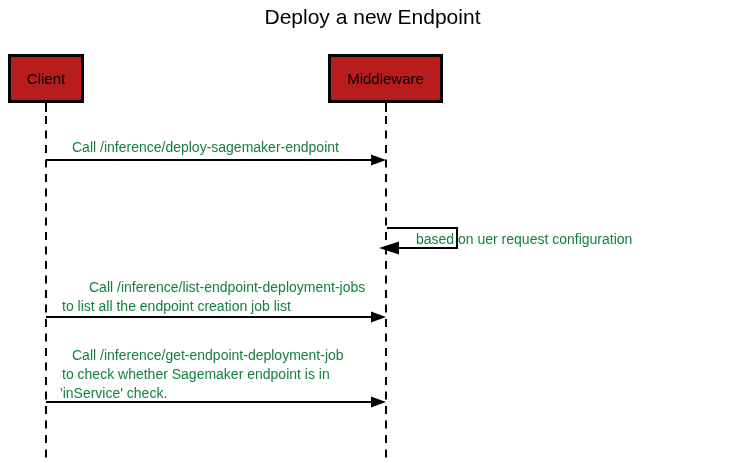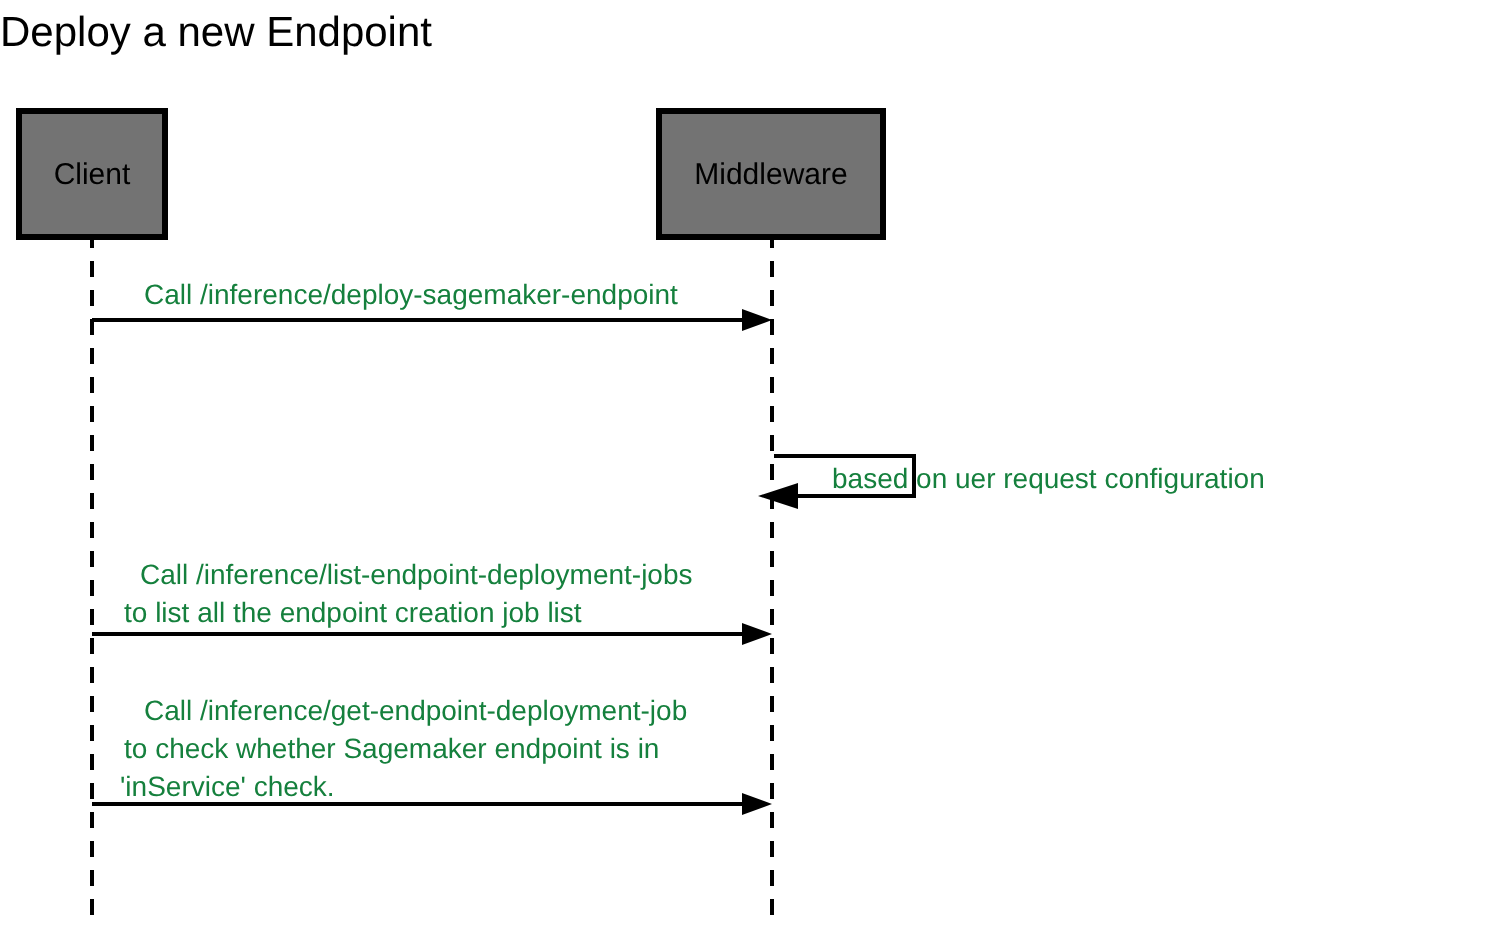--- a/index.html
+++ b/index.html
@@ -21,52 +21,52 @@
     left: 0;
     top: 0;
     width: 745px;
     height: 463px;
   }
   .title {
     position: absolute;
     left: 0;
     top: 4px;
     width: 745px;
-    text-align: left;
+    text-align: center;
     font-size: 21px;
     line-height: 26px;
     font-weight: 400;
     color: #000000;
   }
   .actor {
     position: absolute;
     top: 54px;
-    height: 66px;
+    height: 49px;
     border: 3px solid #000000;
-    background: #737373;
+    background: #b91c1c;
     box-sizing: border-box;
     display: flex;
     align-items: center;
     justify-content: center;
     font-size: 15px;
   }
   .actor-client { left: 8px; width: 76px; }
   .actor-middleware { left: 328px; width: 115px; }
   .msg {
     position: absolute;
     font-size: 14px;
     line-height: 19px;
     white-space: nowrap;
     color: #15803d;
   }
   .msg-deploy { left: 72px; top: 138px; }
   .msg-note { left: 412px; top: 188px; }
   .msg-note .line-1 { padding-left: 4px; margin-top: 42px; }
   .msg-list { left: 62px; top: 278px; }
-  .msg-list .line-0 { padding-left: 8px; }
+  .msg-list .line-0 { padding-left: 8px; margin-left: 19px; }
   .msg-get { left: 60px; top: 346px; }
   .msg-get .line-0 { padding-left: 12px; }
   .msg-get .line-1 { padding-left: 2px; }
 </style>
 </head>
 <body>
 
 <div class="canvas">
 
   <svg class="diagram-svg" viewBox="0 0 745 463" xmlns="http://www.w3.org/2000/svg">

